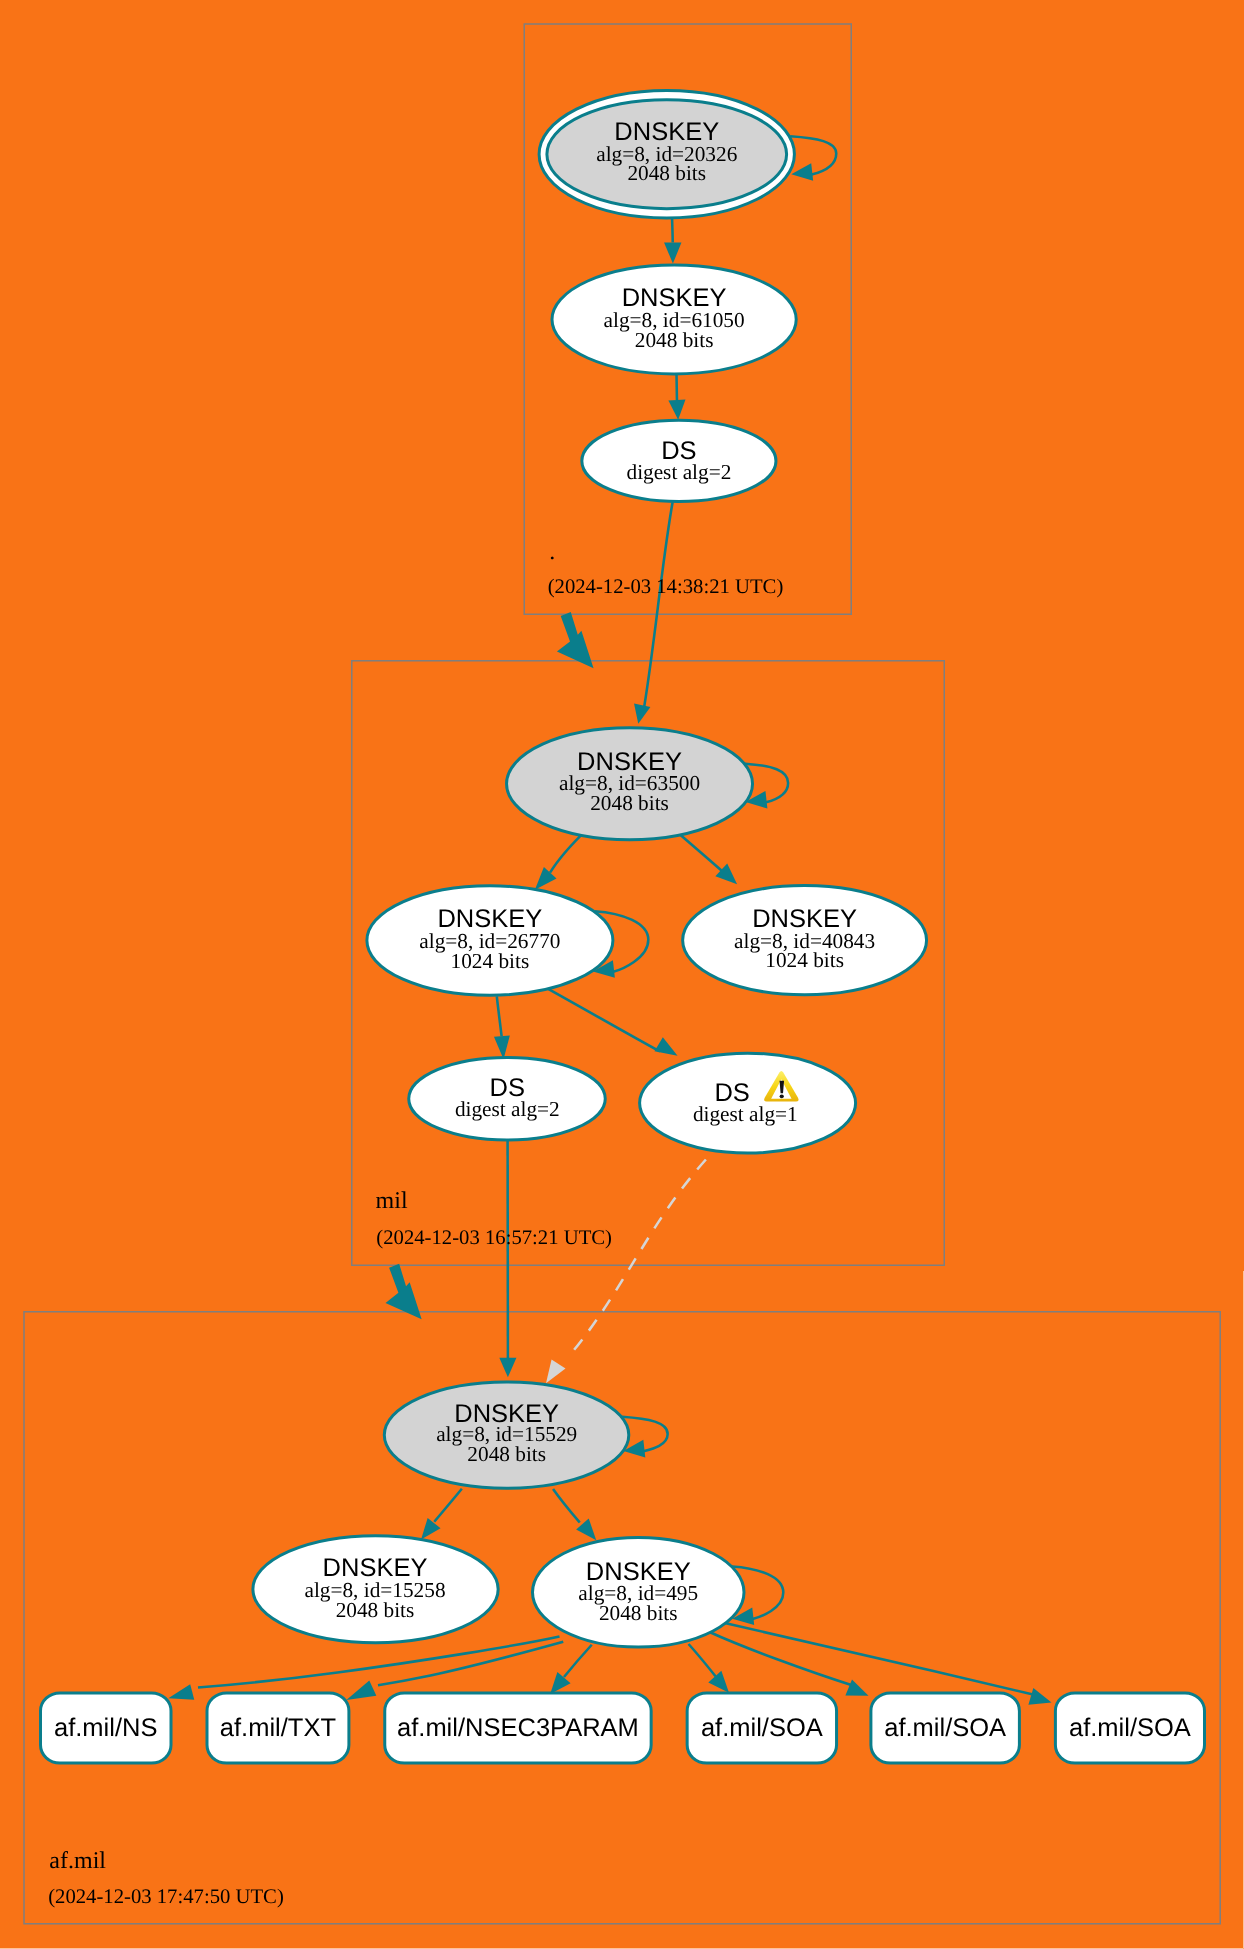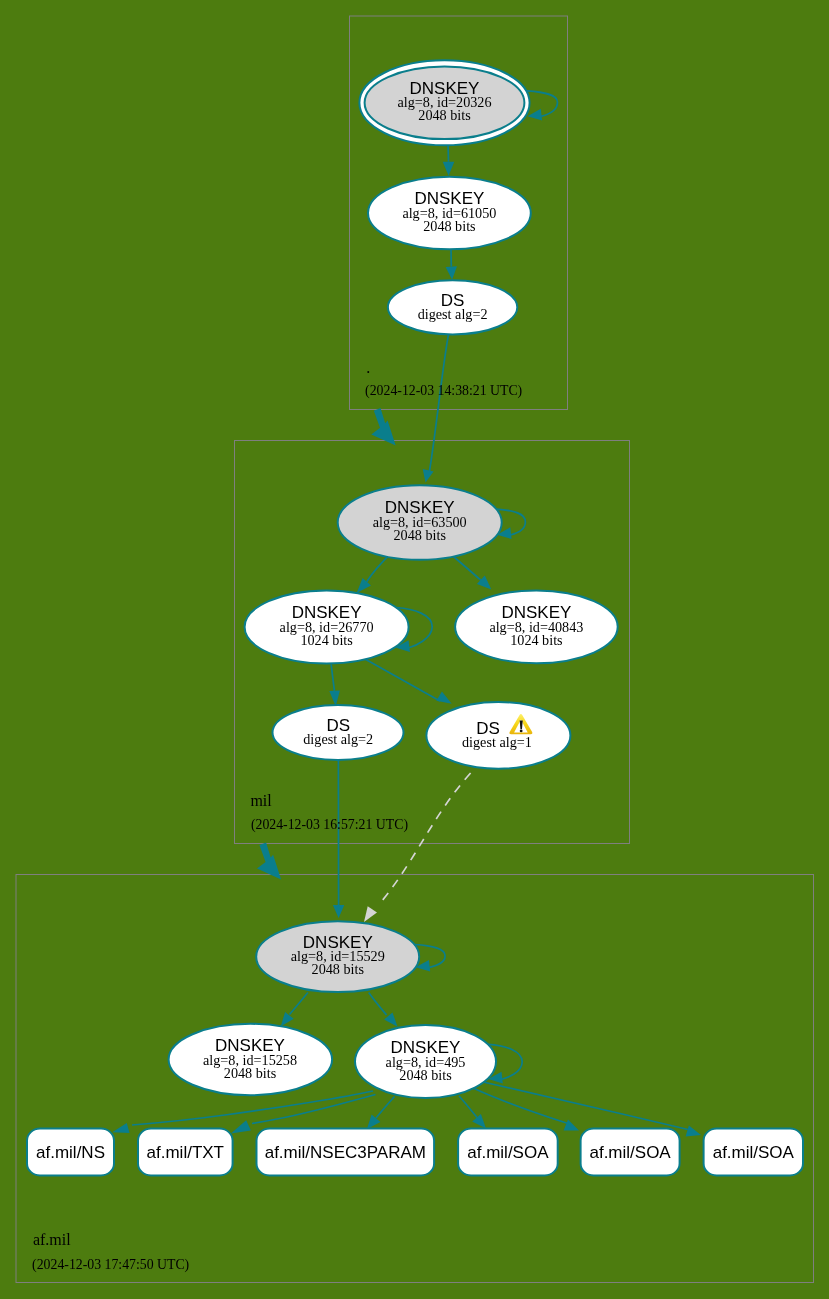--- a/index.html
+++ b/index.html
@@ -1,16 +1,16 @@
 <!DOCTYPE html>
 <html><head>
 <meta charset="utf-8">
 <style>
   html,body{margin:0;padding:0;background:#ffffff;}
-  #wrap{position:relative;width:829px;height:1299px;background:#4d7c0f;overflow:hidden;}
+  #wrap{position:relative;width:829px;height:1299px;background:#f97316;overflow:hidden;}
   svg{display:block;}
   .zbox{fill:none;stroke:#7f7f7f;stroke-width:1;}
   .node-ell{stroke:#0a7e8c;stroke-width:2;}
   .ell-gray{fill:#d3d3d3;}
   .ell-white{fill:#ffffff;}
   .edge{fill:none;stroke:#0a7e8c;stroke-width:1.7;}
   .ar{fill:#0a7e8c;stroke:none;}
   .edge-dash{fill:none;stroke:#d5d5d5;stroke-width:1.7;stroke-dasharray:8.8,7.4;}
   .ar-dash{fill:#d5d5d5;stroke:none;}
   .deleg{fill:#0a7e8c;stroke:none;}

